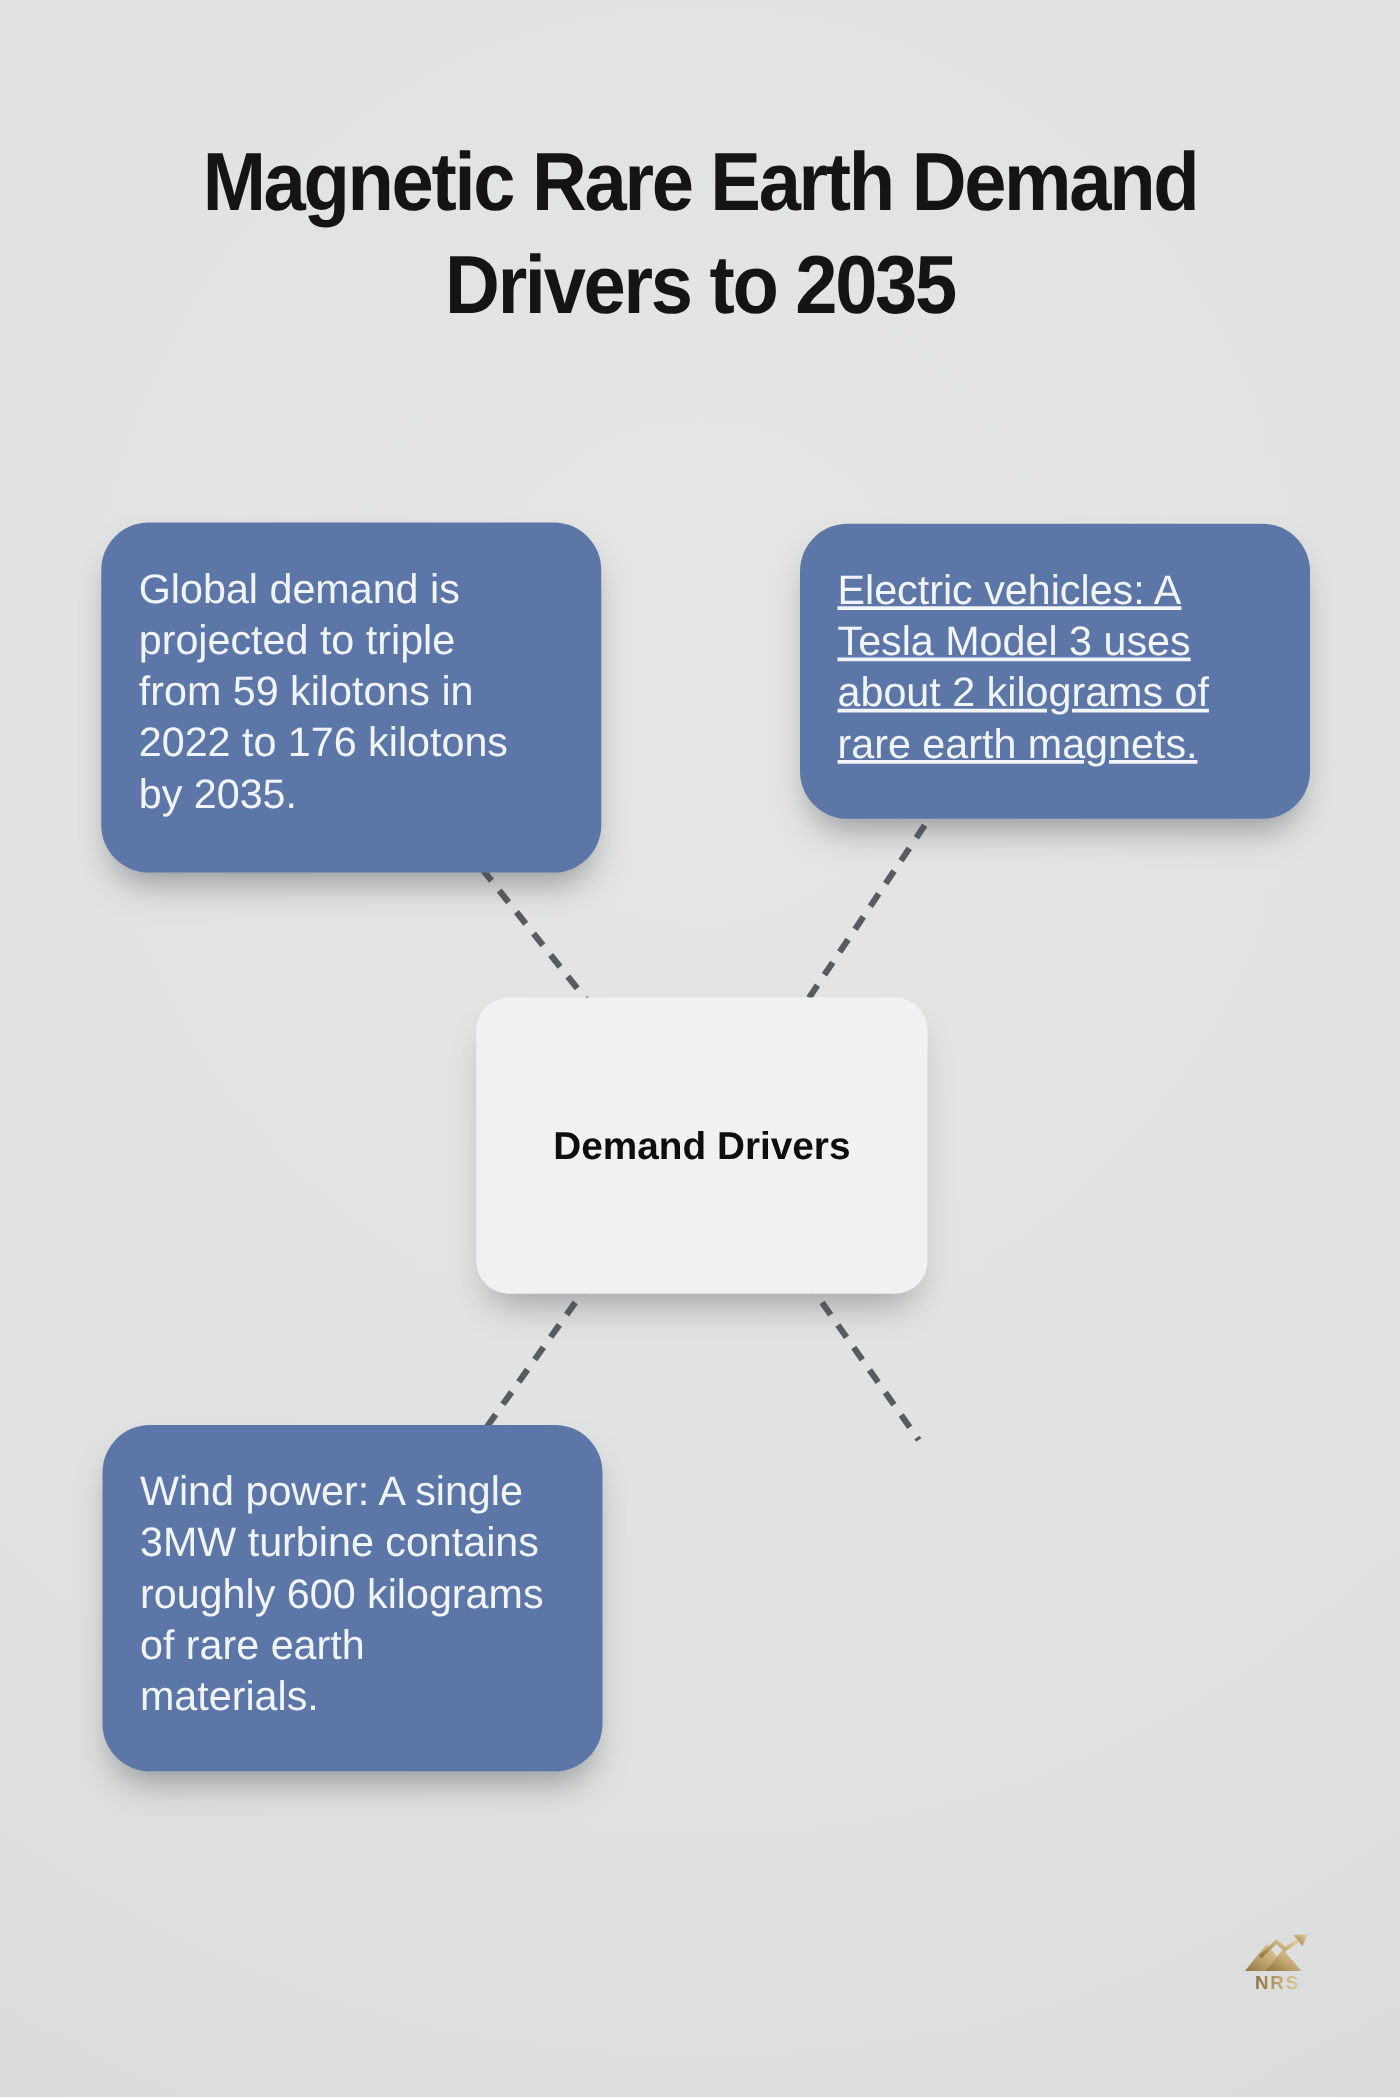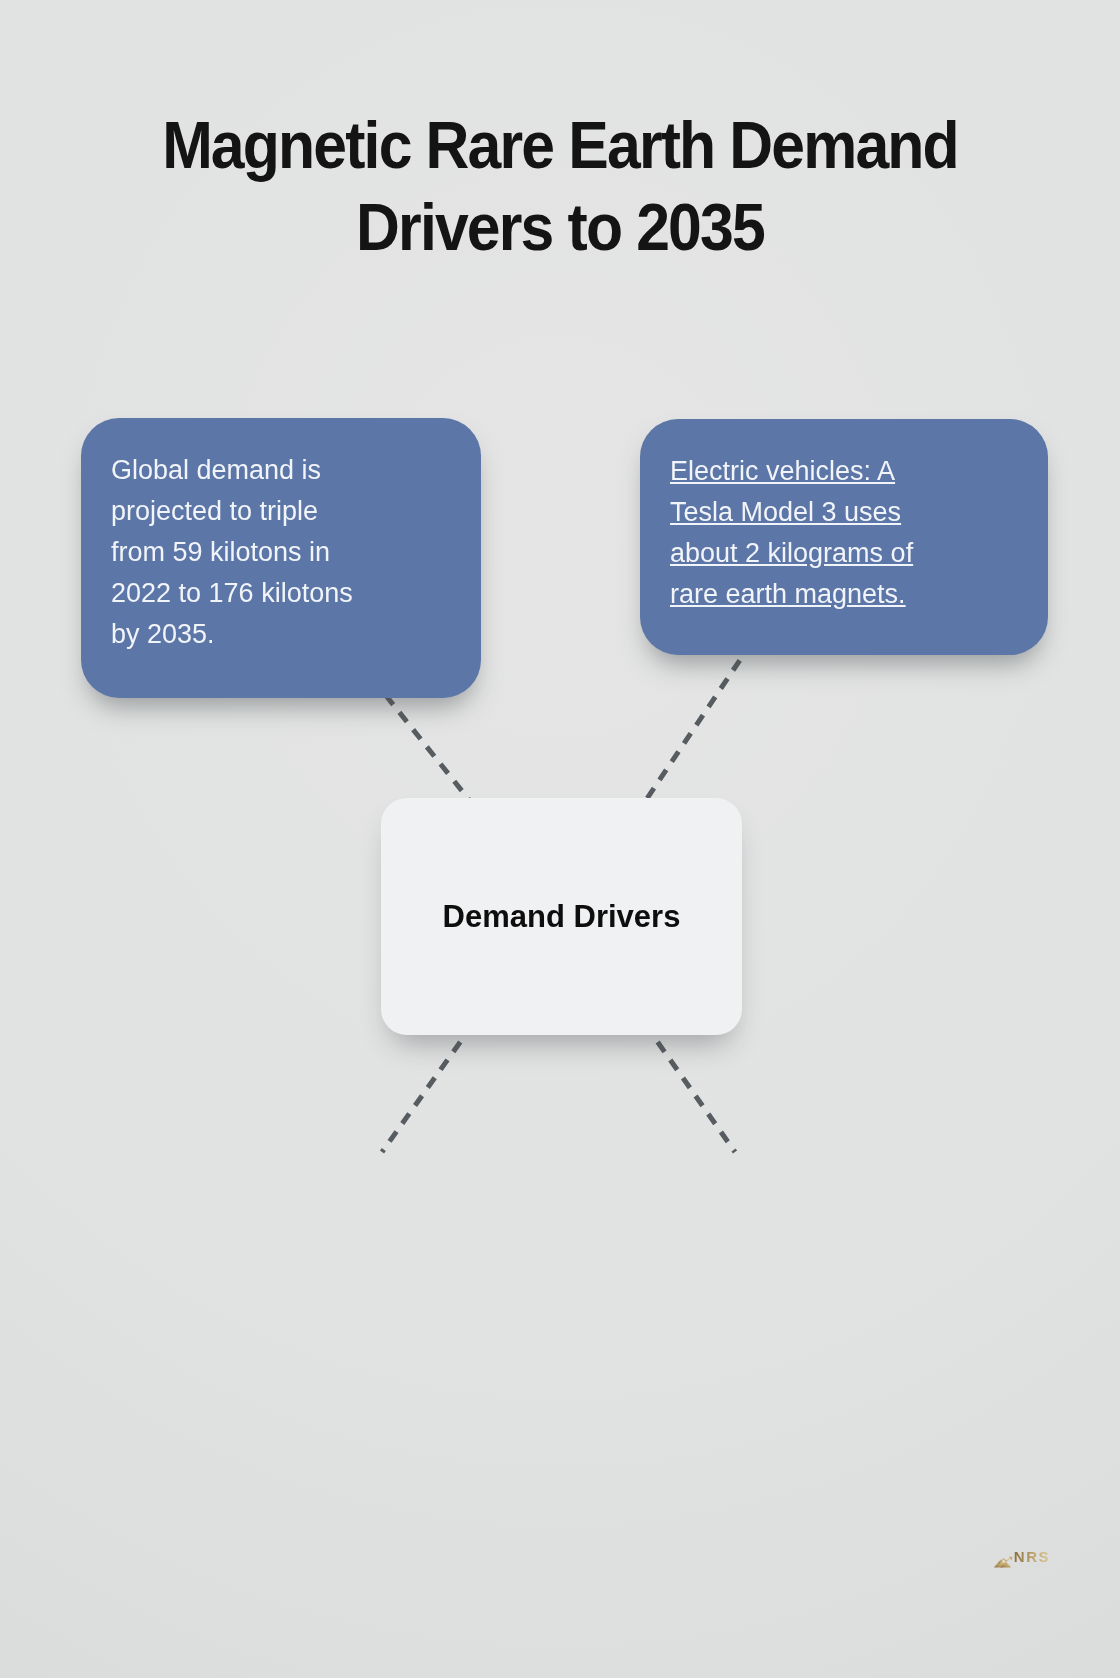--- a/index.html
+++ b/index.html
@@ -36,21 +36,21 @@
     stroke: #575c60;
     stroke-width: 5;
     stroke-dasharray: 12 10;
   }
   .node {
     position: absolute;
     box-sizing: border-box;
     background: #5c76a8;
     border-radius: 38px;
     color: #f1f4f8;
-    font-size: 27px;
+    font-size: 33px;
     line-height: 41px;
     padding: 32px 26px 14px 30px;
     box-shadow: 0 16px 26px -8px rgba(75, 80, 86, 0.50);
   }
   .node p { margin: 0; white-space: pre-line; }
   .node-tl { left: 81px;  top: 418px;  width: 400px; height: 280px; }
   .node-tr { left: 640px; top: 419px;  width: 408px; height: 236px; text-decoration: underline; }
   .node-bl { left: 82px;  top: 1140px; width: 400px; height: 277px; }
   .node-br { left: 640px; top: 1140px; width: 400px; height: 277px; }
   .center-node {
@@ -68,20 +68,22 @@
     font-size: 31px;
     font-weight: bold;
     color: #0e0e0e;
     letter-spacing: 0px;
   }
   .logo {
     position: absolute;
     left: 994px; top: 1547px;
     width: 56px;
     display: flex;
+    flex-direction: column;
+    align-items: center;
   }
   .logo-icon { width: 52px; height: 30px; display: block; }
   .logo-text {
     margin-top: 1px;
     font-size: 15px;
     font-weight: bold;
     letter-spacing: 1.5px;
     color: #a8894f;
     background: linear-gradient(100deg, #8f7340 10%, #c3a872 55%, #d9c595 90%);
     -webkit-background-clip: text;
@@ -116,20 +118,27 @@
     <p>Electric vehicles: A
 Tesla Model 3 uses
 about 2 kilograms of
 rare earth magnets.</p>
   </div>
 
   <div class="center-node">
     <span>Demand Drivers</span>
   </div>
 
+  <div class="node node-bl">
+    <p>Wind power: A single
+3MW turbine contains
+roughly 600 kilograms
+of rare earth
+materials.</p>
+  </div>
 
 
   <div class="logo">
     <svg class="logo-icon" viewBox="0 0 60 34" xmlns="http://www.w3.org/2000/svg">
       <defs>
         <linearGradient id="goldGrad" x1="0" y1="1" x2="1" y2="0">
           <stop offset="0" stop-color="#8f7340"></stop>
           <stop offset="0.5" stop-color="#c3a872"></stop>
           <stop offset="1" stop-color="#e4d5ab"></stop>
         </linearGradient>

